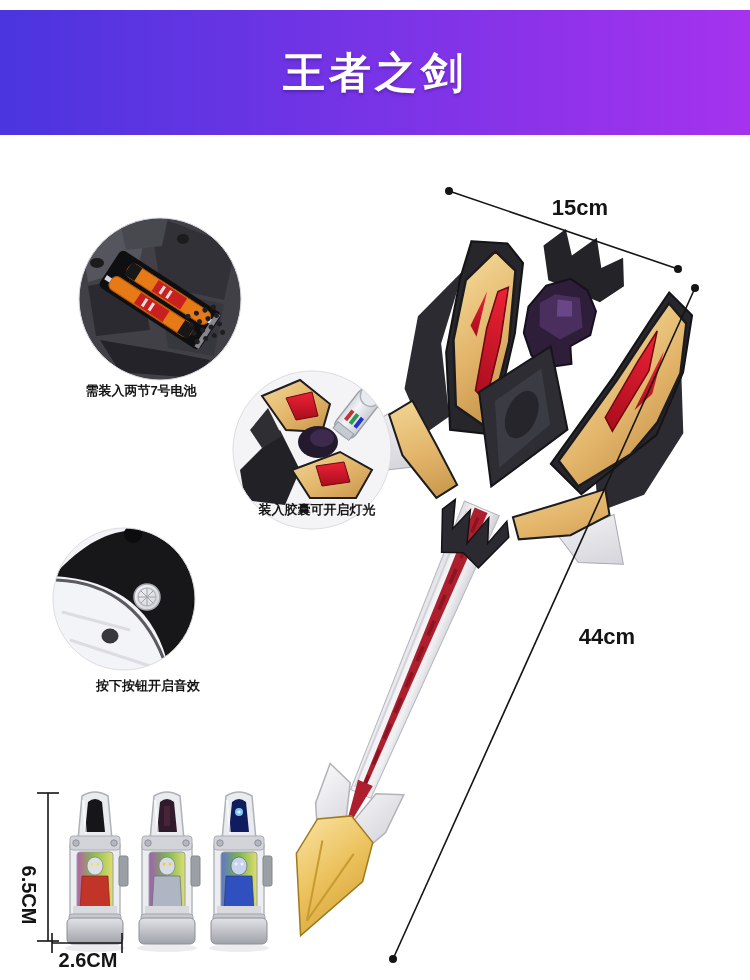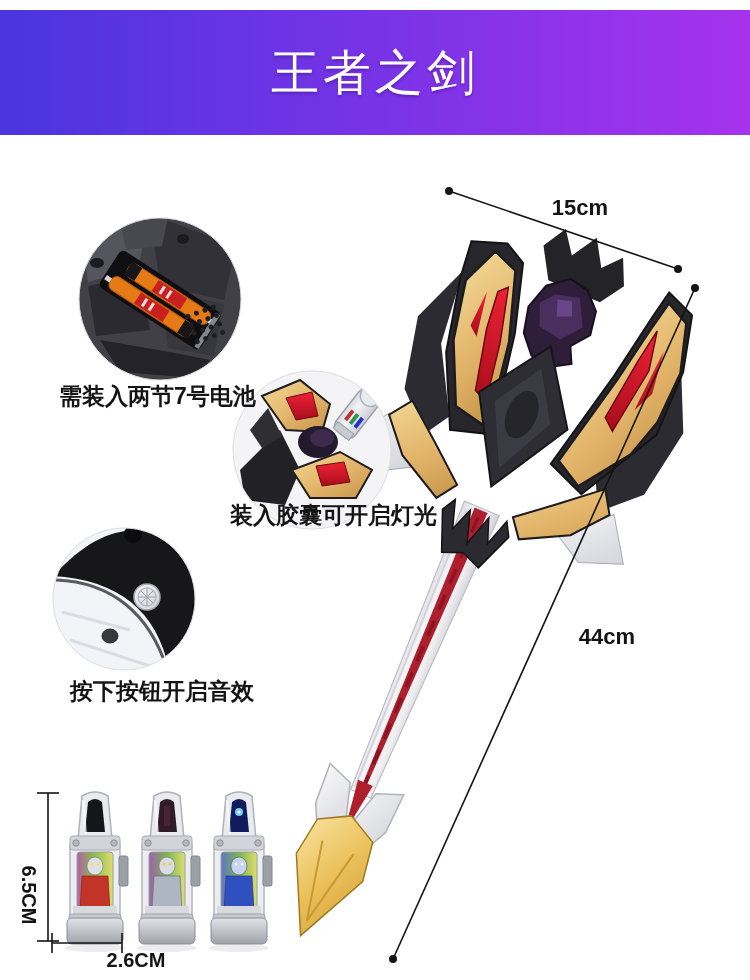--- a/index.html
+++ b/index.html
@@ -6,35 +6,35 @@
   body{
     width:750px;height:980px;position:relative;overflow:hidden;
     background:#ffffff;font-family:"Liberation Sans", sans-serif;
   }
   .banner{
     position:absolute;left:0;top:10px;width:750px;height:125px;
     background:linear-gradient(90deg,var(--banner-gradient-left,#4a35de),var(--banner-gradient-right,#a632ee));
     display:flex;align-items:center;justify-content:center;z-index:3;
   }
   .banner-title{
-    color:var(--banner-text,#fff);font-size:48px;font-weight:normal;letter-spacing:4px;
+    color:var(--banner-text,#fff);font-size:42px;font-weight:bold;letter-spacing:4px;
     text-shadow:0 2px 3px rgba(40,10,90,.35);
   }
   #scene{position:absolute;left:0;top:0;z-index:1;}
   .lbl{position:absolute;color:var(--label-text,#141414);text-align:center;z-index:4;line-height:1.1;}
-  .callout-label{font-size:23px;font-weight:600;white-space:nowrap;}
+  .callout-label{font-size:13px;font-weight:600;white-space:nowrap;}
   .dim-label{font-size:22px;font-weight:700;white-space:nowrap;}
   .dim-label-sm{font-size:20px;font-weight:600;white-space:nowrap;}
   #label-battery{left:59px;top:384px;width:164px;}
   #label-capsule{left:230px;top:503px;width:174px;}
   #label-sound{left:70px;top:679px;width:156px;}
   #label-15{left:550px;top:196px;width:60px;}
   #label-44{left:577px;top:625px;width:60px;}
   #label-65{left:-16px;top:884px;width:90px;height:22px;transform:rotate(90deg);}
-  #label-26{left:55px;top:949px;width:66px;margin-left:48px;}
+  #label-26{left:55px;top:949px;width:66px;}
 </style>
 </head>
 <body>
 
 <div class="banner">
   <div class="banner-title">王者之剑</div>
 </div>
 
 <svg id="scene" width="750" height="980" viewBox="0 0 750 980" xmlns="http://www.w3.org/2000/svg">
   <defs>

